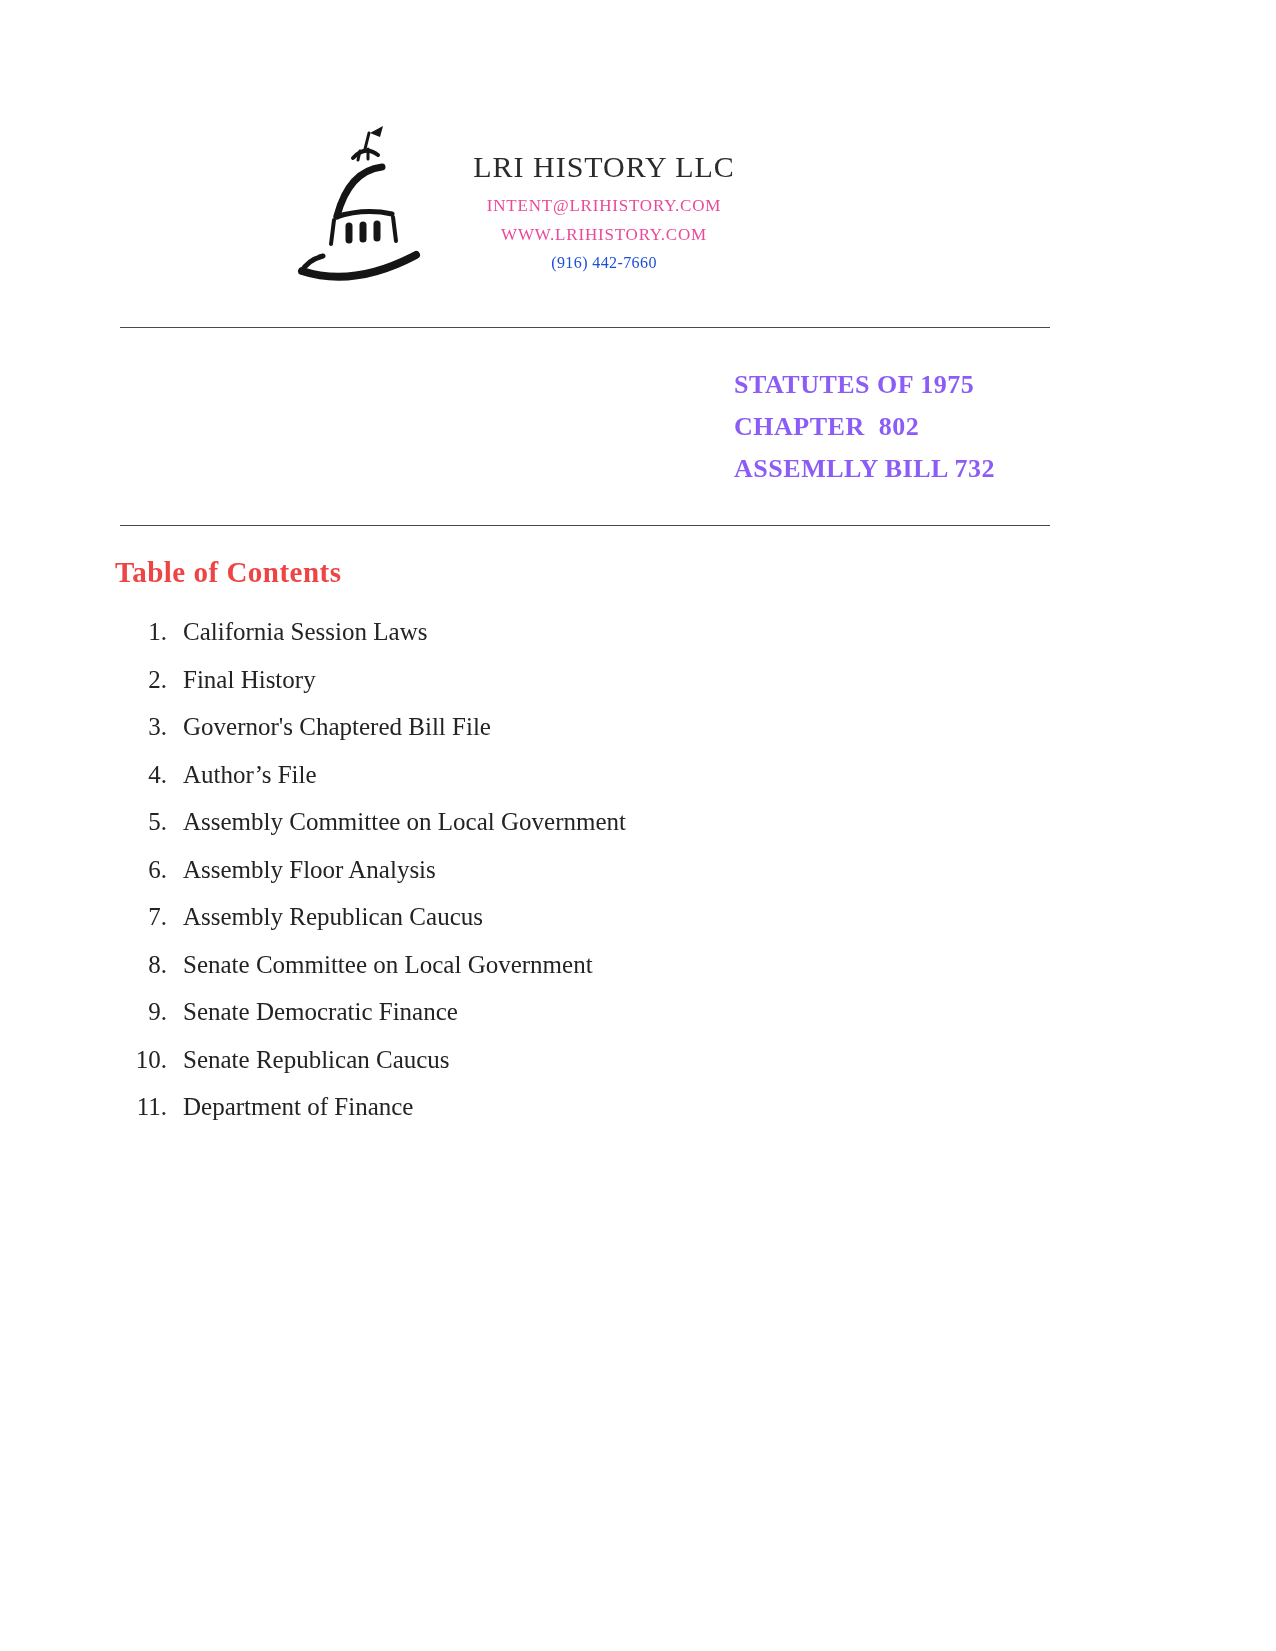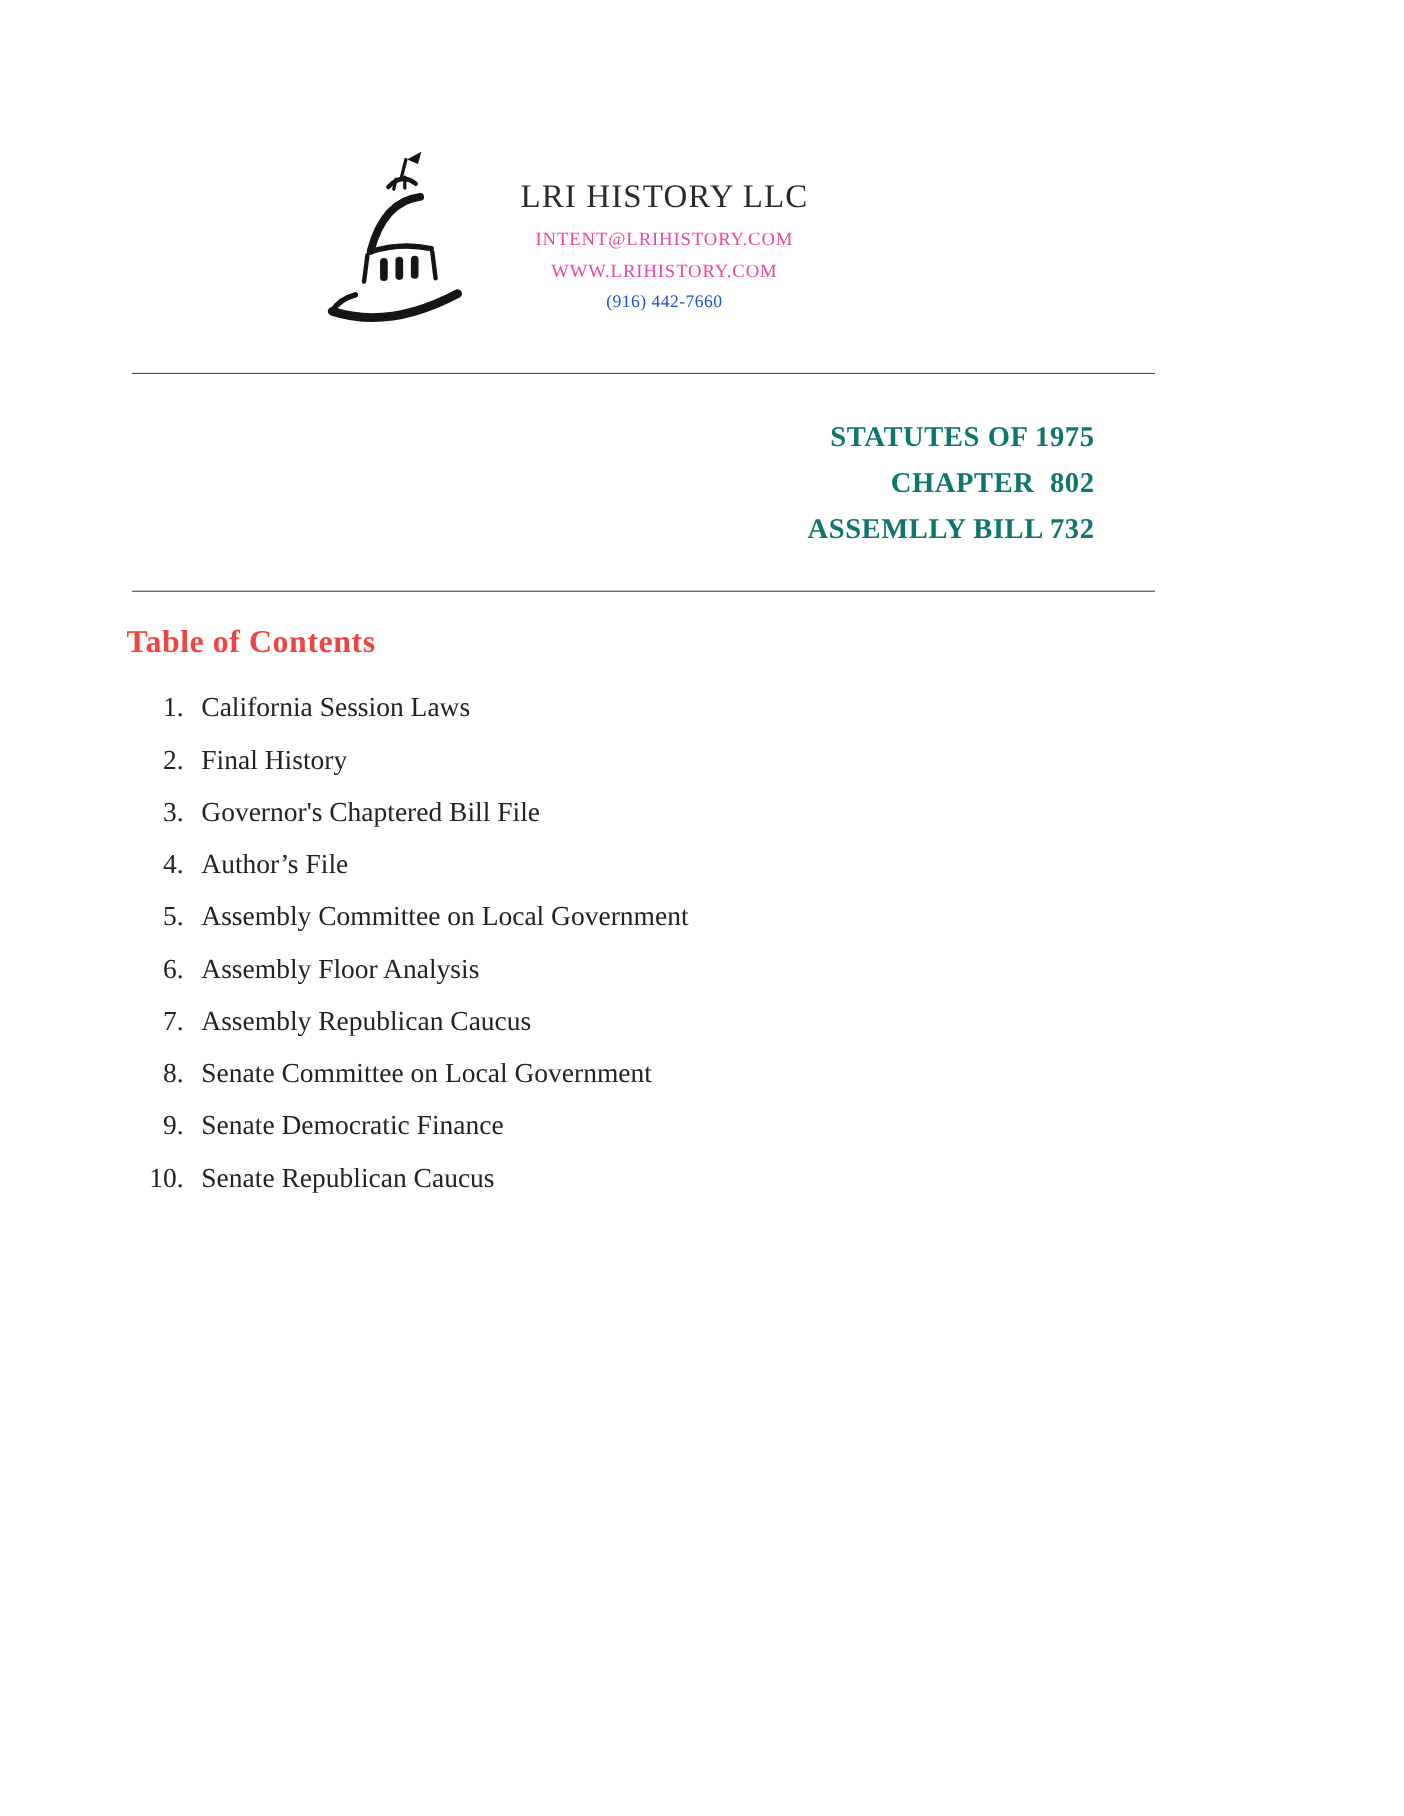--- a/index.html
+++ b/index.html
@@ -7,21 +7,20 @@
   body {
     font-family: "Liberation Serif", "DejaVu Serif", serif;
     color: #1f1f1f;
   }
   .page {
     position: relative;
     width: 1276px;
     height: 1248px;
     background: #ffffff;
     overflow: hidden;
-    margin-top: 12px;
   }
 
   
   .logo {
     position: absolute;
     left: 292px;
     top: 122px;
     width: 150px;
     height: 170px;
   }
@@ -62,24 +61,24 @@
     border-top: 1.5px solid #4a4a4a;
   }
   .rule-top { top: 327px; }
   .rule-bottom { top: 525px; }
 
   
   .title-block {
     position: absolute;
     right: 281px;
     top: 364px;
-    text-align: right;
+    text-align: left;
     font-weight: bold;
     font-size: 26px;
-    color: #0f766e;
+    color: #8b5cf6;
     letter-spacing: 0.5px;
   }
   .title-block .title-line {
     line-height: 42px;
     white-space: pre;
   }
 
   
   .toc-heading {
     position: absolute;
@@ -196,15 +195,19 @@
       <span class="toc-label">Senate Committee on Local Government</span>
     </div>
     <div class="toc-row">
       <span class="toc-num">9.</span>
       <span class="toc-label">Senate Democratic Finance</span>
     </div>
     <div class="toc-row">
       <span class="toc-num">10.</span>
       <span class="toc-label">Senate Republican Caucus</span>
     </div>
+    <div class="toc-row">
+      <span class="toc-num">11.</span>
+      <span class="toc-label">Department of Finance</span>
+    </div>
   </div>
 
 </div>
 
 </body></html>

